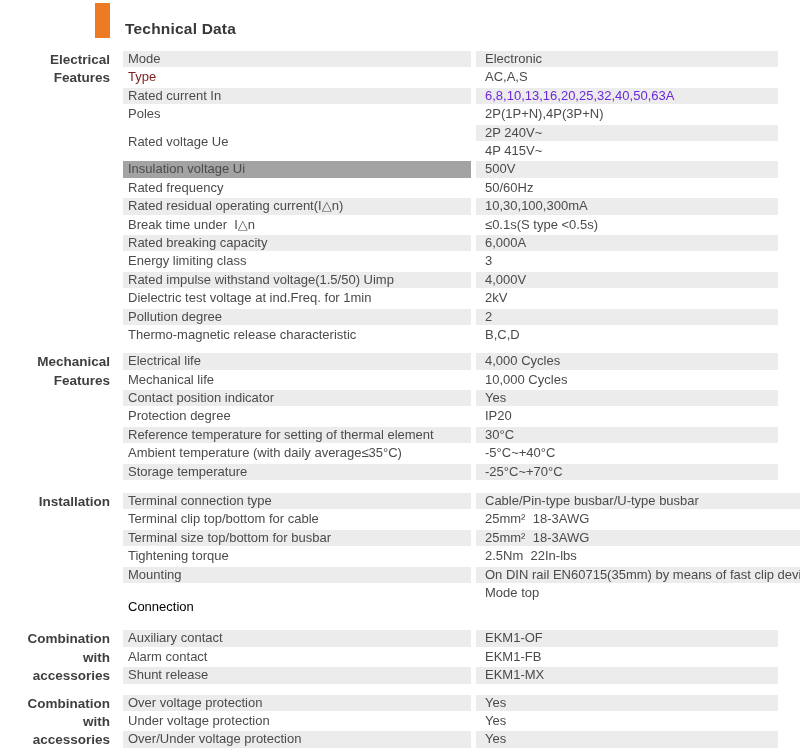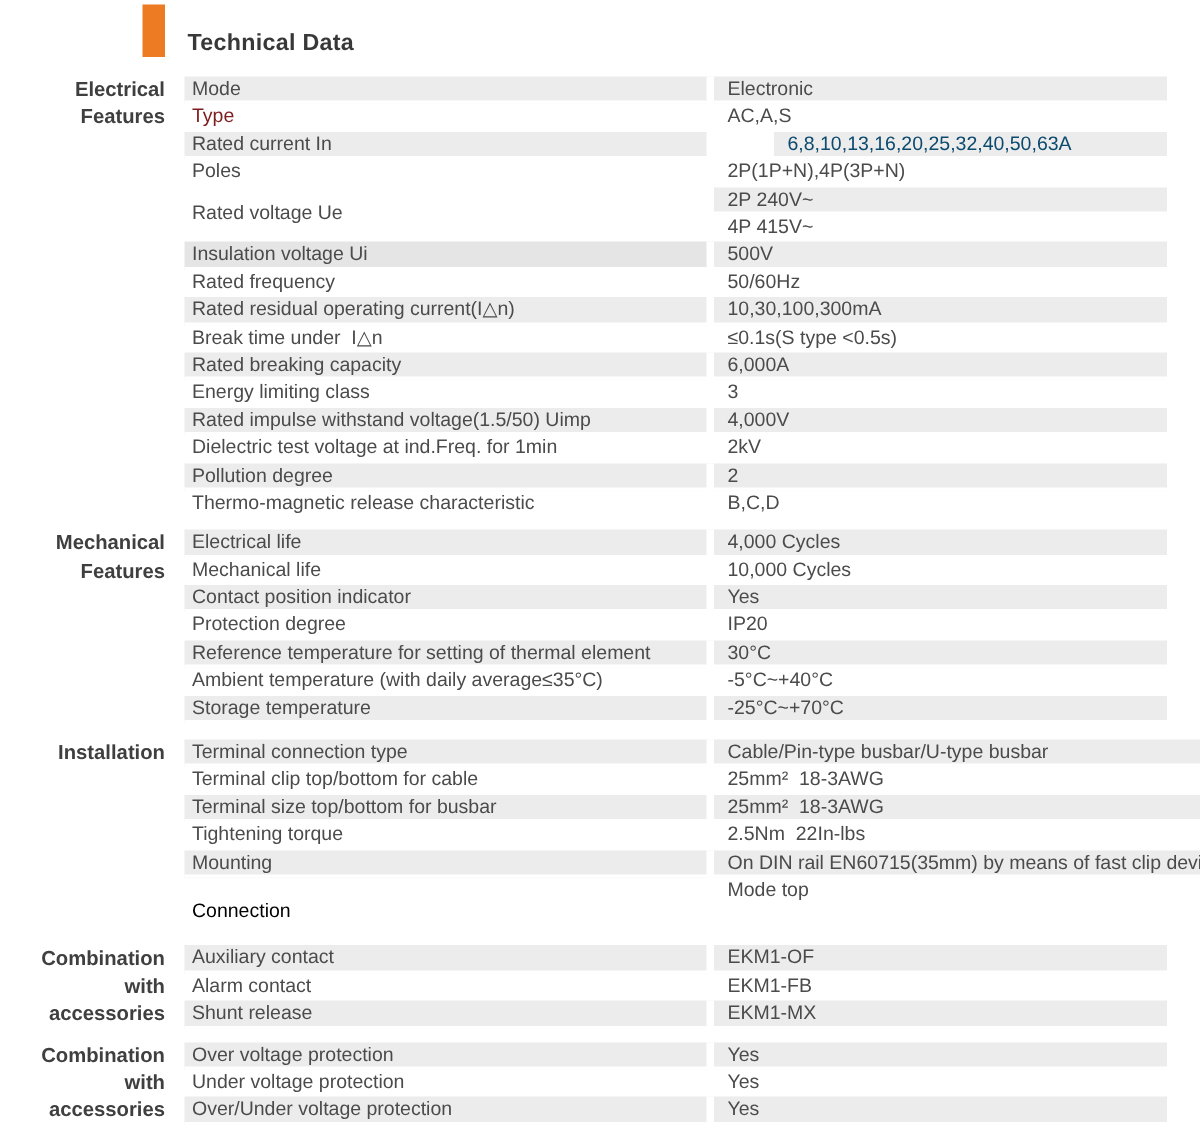--- a/index.html
+++ b/index.html
@@ -72,35 +72,35 @@
           <div class="row">
             <div class="cell prop g" style="background: rgb(236, 236, 236); color: rgb(75, 75, 75);">Mode</div>
             <div class="cell val g" style="background: rgb(236, 236, 236); color: rgb(75, 75, 75);">Electronic</div>
           </div>
           <div class="row">
             <div class="cell prop w" style="color: #7f1d1d;">Type</div>
             <div class="cell val w" style="color: rgb(75, 75, 75);">AC,A,S</div>
           </div>
           <div class="row">
             <div class="cell prop g" style="background: rgb(236, 236, 236); color: rgb(75, 75, 75);">Rated current In</div>
-            <div class="cell val g" style="background: rgb(236, 236, 236); color: #0c4a6e; margin-left: 40px;">6,8,10,13,16,20,25,32,40,50,63A</div>
+            <div class="cell val g" style="background: rgb(236, 236, 236); color: #6d28d9;">6,8,10,13,16,20,25,32,40,50,63A</div>
           </div>
           <div class="row">
             <div class="cell prop w" style="color: rgb(75, 75, 75);">Poles</div>
             <div class="cell val w" style="color: rgb(75, 75, 75);">2P(1P+N),4P(3P+N)</div>
           </div>
           <div class="row">
             <div class="cell prop merged" style="color: rgb(75, 75, 75);">Rated voltage Ue</div>
             <div class="vcol">
               <div class="cell val g" style="background: rgb(236, 236, 236); color: rgb(75, 75, 75);">2P 240V~</div>
               <div class="cell val w" style="color: rgb(75, 75, 75);">4P 415V~</div>
             </div>
           </div>
           <div class="row">
-            <div class="cell prop g" style="background: #e5e5e5; color: rgb(75, 75, 75);">Insulation voltage Ui</div>
+            <div class="cell prop g" style="background: #a3a3a3; color: rgb(75, 75, 75);">Insulation voltage Ui</div>
             <div class="cell val g" style="background: rgb(236, 236, 236); color: rgb(75, 75, 75);">500V</div>
           </div>
           <div class="row">
             <div class="cell prop w" style="color: rgb(75, 75, 75);">Rated frequency</div>
             <div class="cell val w" style="color: rgb(75, 75, 75);">50/60Hz</div>
           </div>
           <div class="row">
             <div class="cell prop g" style="background: rgb(236, 236, 236); color: rgb(75, 75, 75);">Rated residual operating current(I△n)</div>
             <div class="cell val g" style="background: rgb(236, 236, 236); color: rgb(75, 75, 75);">10,30,100,300mA</div>
           </div>

